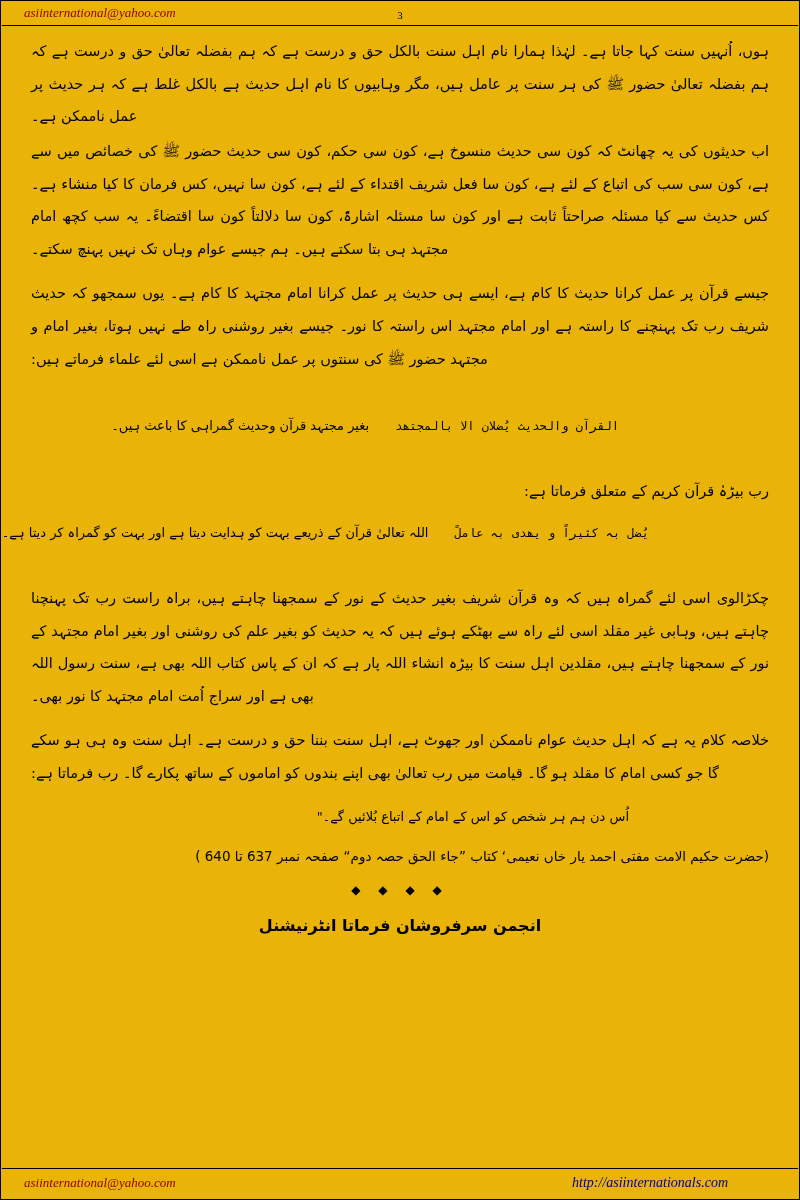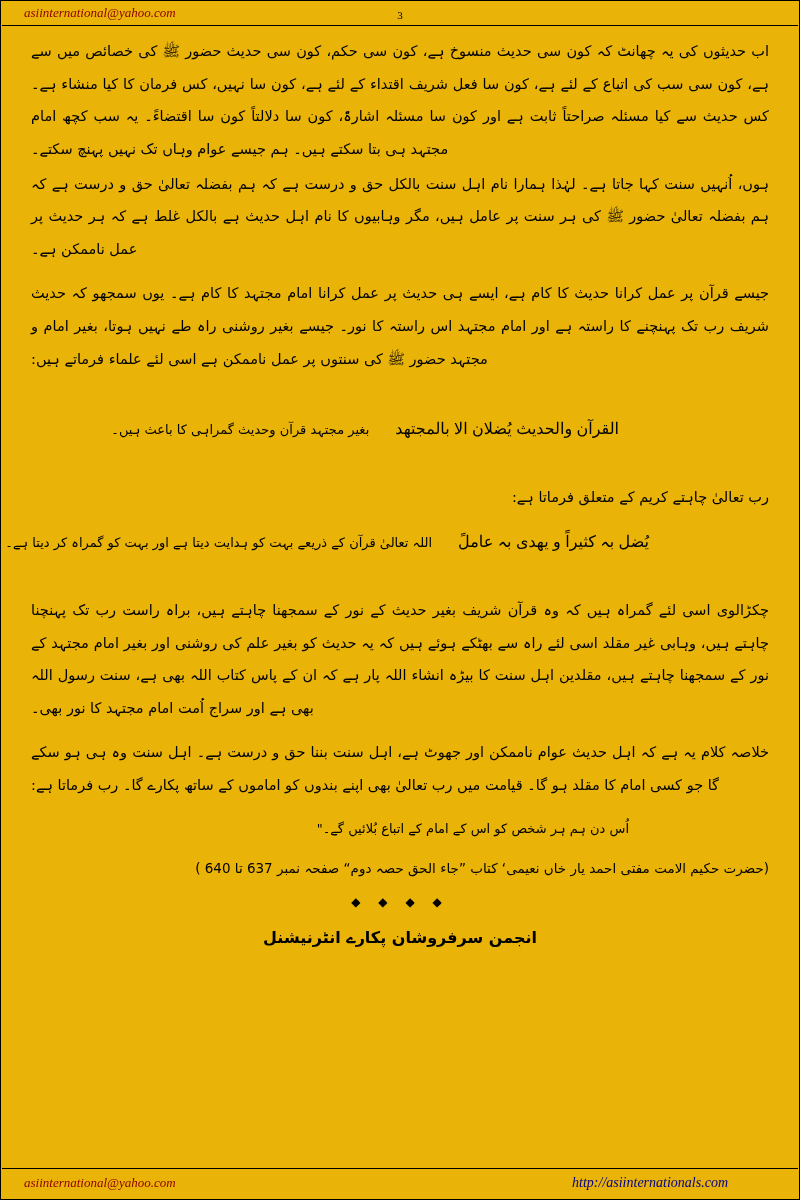--- a/index.html
+++ b/index.html
@@ -117,22 +117,22 @@
     gap: 26px;
     margin: 0;
   }
   .quote-row .meaning {
     font-family: "DejaVu Sans", sans-serif;
     font-size: 13px;
     direction: rtl;
     white-space: nowrap;
   }
   .quote-row .arabic {
-    font-family: Liberation Sans, sans-serif;
-    font-size: 16px;
+    font-family: Liberation Mono, monospace;
+    font-size: 12px;
     direction: rtl;
     white-space: nowrap;
   }
   .quote-row.indent-1 { padding-right: 150px; }
   .quote-row.indent-2 { padding-right: 120px; }
   .quote-row.indent-3 { padding-right: 140px; }
 
   .line-right {
     direction: rtl;
     text-align: right;
@@ -167,38 +167,38 @@
 
 <div class="page">
 
   <div class="hdr-bar">
     <div class="hdr-email">asiinternational@yahoo.com</div>
   </div>
   <div class="page-num">3</div>
 
   <div class="content urdu">
 
+    <p class="para first">ہوں، اُنہیں سنت کہا جاتا ہے۔ لہٰذا ہمارا نام اہل سنت بالکل حق و درست ہے کہ ہم بفضلہ تعالیٰ حق و درست ہے کہ ہم بفضلہ تعالیٰ حضور ﷺ کی ہر سنت پر عامل ہیں، مگر وہابیوں کا نام اہل حدیث ہے بالکل غلط ہے کہ ہر حدیث پر عمل ناممکن ہے۔</p>
+
     <p class="para">اب حدیثوں کی یہ چھانٹ کہ کون سی حدیث منسوخ ہے، کون سی حکم، کون سی حدیث حضور ﷺ کی خصائص میں سے ہے، کون سی سب کی اتباع کے لئے ہے، کون سا فعل شریف اقتداء کے لئے ہے، کون سا نہیں، کس فرمان کا کیا منشاء ہے۔ کس حدیث سے کیا مسئلہ صراحتاً ثابت ہے اور کون سا مسئلہ اشارۃً، کون سا دلالتاً کون سا اقتضاءً۔ یہ سب کچھ امام مجتہد ہی بتا سکتے ہیں۔ ہم جیسے عوام وہاں تک نہیں پہنچ سکتے۔</p>
-
-    <p class="para first">ہوں، اُنہیں سنت کہا جاتا ہے۔ لہٰذا ہمارا نام اہل سنت بالکل حق و درست ہے کہ ہم بفضلہ تعالیٰ حق و درست ہے کہ ہم بفضلہ تعالیٰ حضور ﷺ کی ہر سنت پر عامل ہیں، مگر وہابیوں کا نام اہل حدیث ہے بالکل غلط ہے کہ ہر حدیث پر عمل ناممکن ہے۔</p>
 
     <div class="spacer-sm"></div>
 
     <p class="para">جیسے قرآن پر عمل کرانا حدیث کا کام ہے، ایسے ہی حدیث پر عمل کرانا امام مجتہد کا کام ہے۔ یوں سمجھو کہ حدیث شریف رب تک پہنچنے کا راستہ ہے اور امام مجتہد اس راستہ کا نور۔ جیسے بغیر روشنی راہ طے نہیں ہوتا، بغیر امام و مجتہد حضور ﷺ کی سنتوں پر عمل ناممکن ہے اسی لئے علماء فرماتے ہیں:</p>
 
     <div class="spacer-lg"></div>
 
     <div class="quote-row indent-1">
       <span class="arabic">القرآن والحدیث یُضلان الا بالمجتھد</span>
       <span class="meaning">بغیر مجتہد قرآن وحدیث گمراہی کا باعث ہیں۔</span>
     </div>
 
     <div class="spacer-lg"></div>
 
-    <p class="line-right">رب تعالیٰ چاہتے کریم کے متعلق فرماتا ہے:</p>
+    <p class="line-right">رب بیڑہٰ قرآن کریم کے متعلق فرماتا ہے:</p>
 
     <div class="spacer-sm"></div>
 
     <div class="quote-row indent-2">
       <span class="arabic">یُضل بہ کثیراً و یھدی بہ عاملً</span>
       <span class="meaning">اللہ تعالیٰ قرآن کے ذریعے بہت کو ہدایت دیتا ہے اور بہت کو گمراہ کر دیتا ہے۔</span>
     </div>
 
     <div class="spacer-lg"></div>
 
@@ -213,21 +213,21 @@
     <div class="quote-row indent-3">
       <span class="meaning">اُس دن ہم ہر شخص کو اس کے امام کے اتباع بُلائیں گے۔"</span>
     </div>
 
     <div class="spacer-sm"></div>
 
     <p class="ref-line">(حضرت حکیم الامت مفتی احمد یار خاں نعیمی‘ کتاب ”جاء الحق حصہ دوم“ صفحہ نمبر 637 تا 640 )</p>
 
     <div class="dots">◆ ◆ ◆ ◆</div>
 
-    <div class="org">انجمن سرفروشان پکارے انٹرنیشنل</div>
+    <div class="org">انجمن سرفروشان فرماتا انٹرنیشنل</div>
   </div>
 
   <div class="ftr-bar">
     <div class="ftr-email">asiinternational@yahoo.com</div>
     <div class="ftr-url">http://asiinternationals.com</div>
   </div>
 
 </div>
 
 </body></html>

